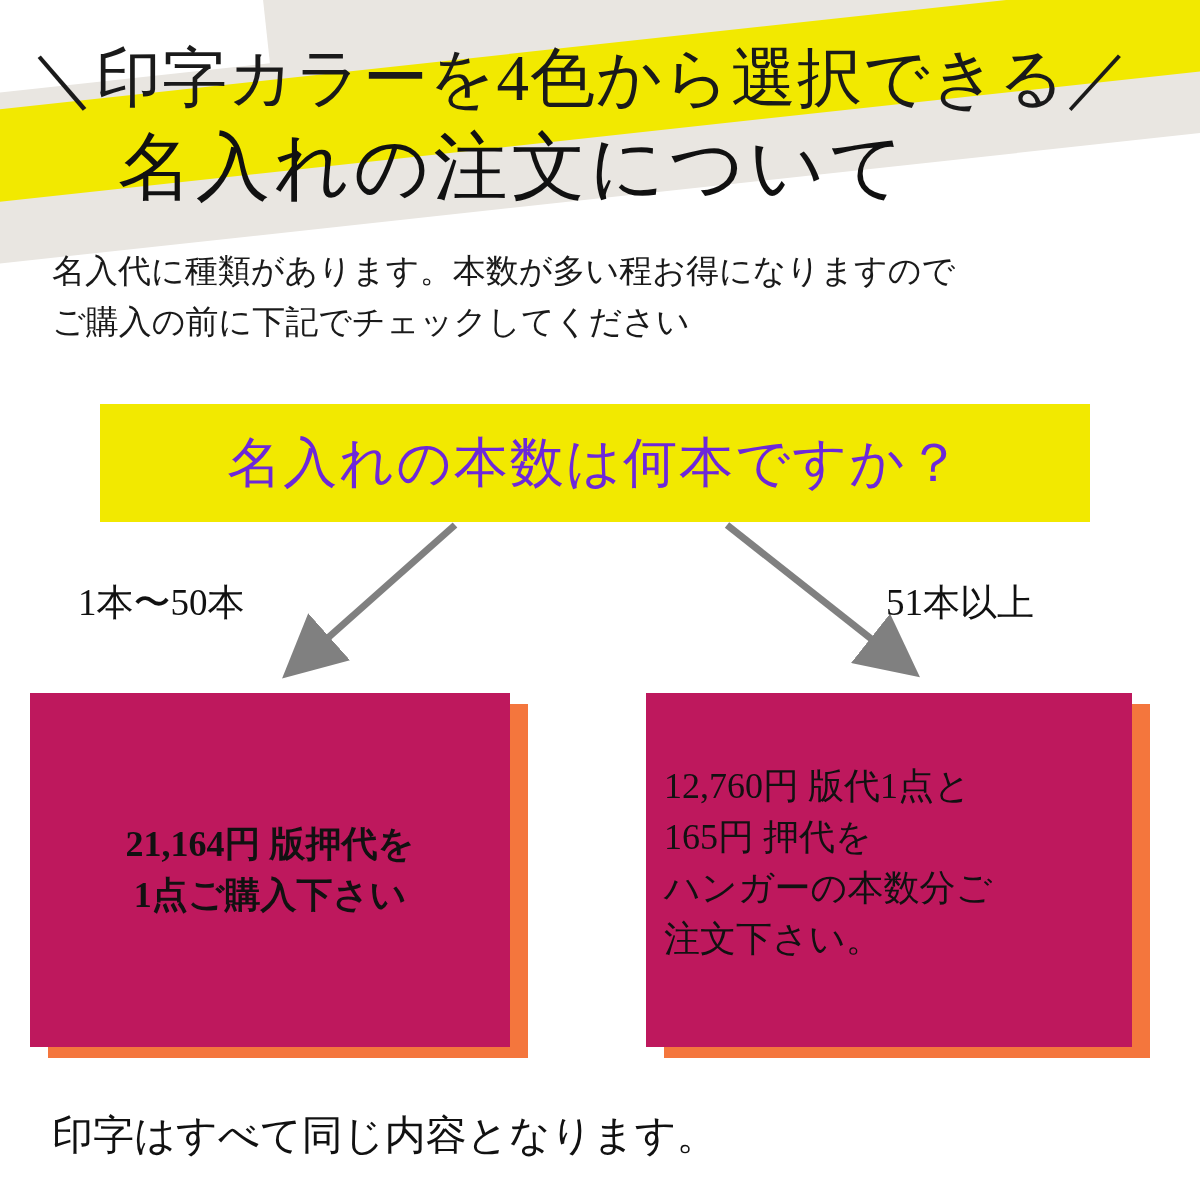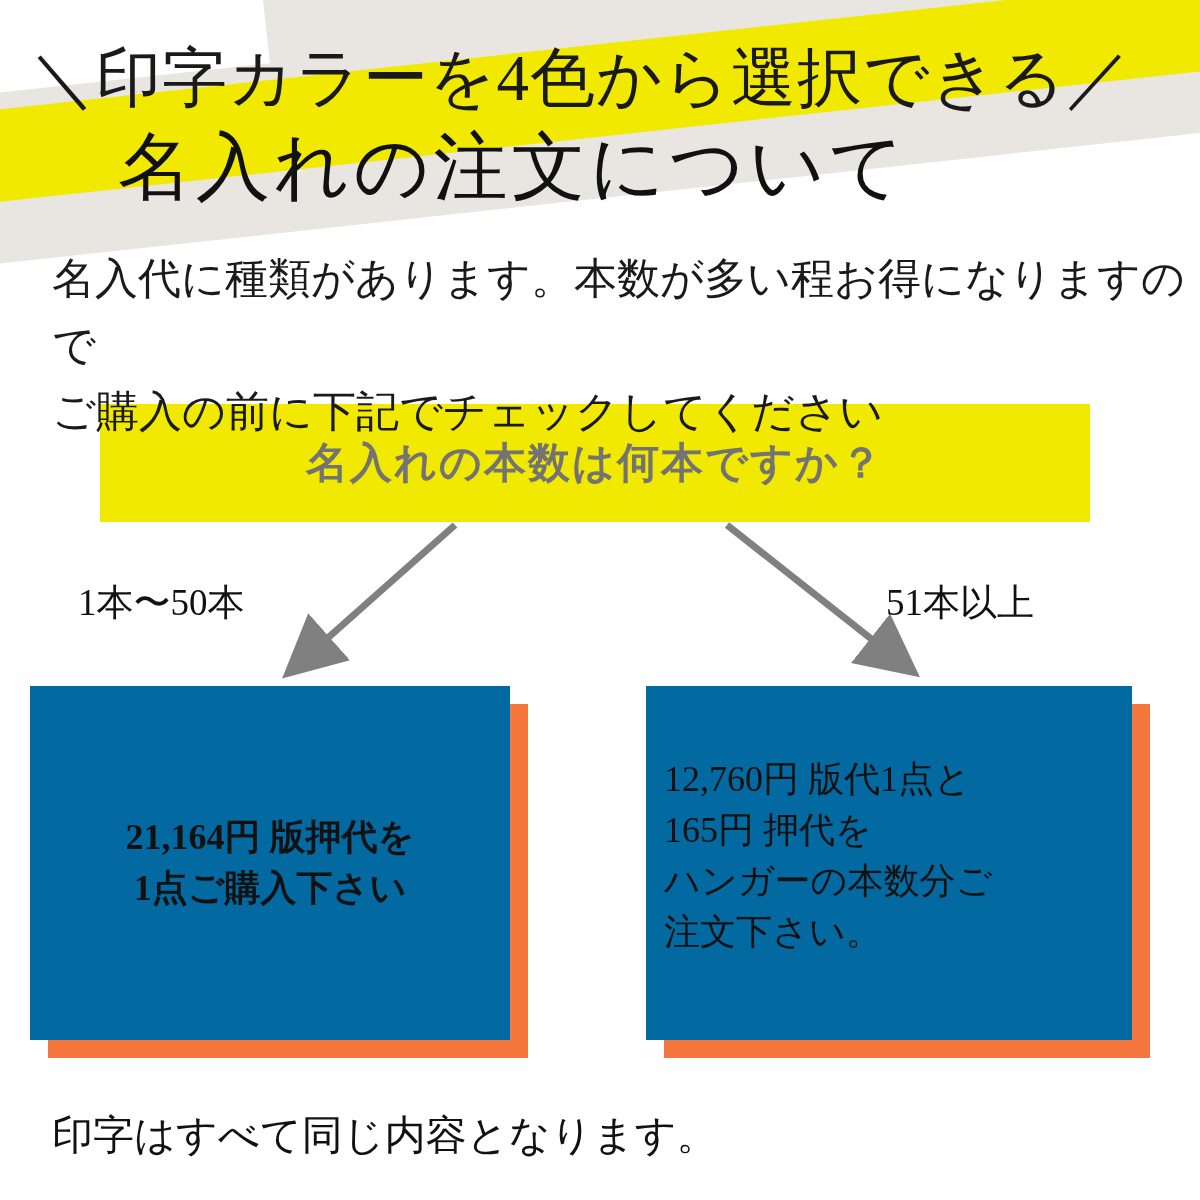--- a/index.html
+++ b/index.html
@@ -70,41 +70,40 @@
     font-size: 74px;
     font-weight: normal;
     letter-spacing: 4px;
     color: #111111;
     white-space: nowrap;
   }
   .header-sub {
     position: absolute;
     left: 52px; top: 246px;
     z-index: 5;
-    font-size: 43px;
+    font-size: 33px;
     line-height: 1.55;
     color: #1a1a1a;
   }
 
   
   .question-box {
     position: absolute;
     left: 100px; top: 404px;
     width: 990px; height: 118px;
     background: #f2e900;
     display: flex;
     align-items: center;
     justify-content: center;
     z-index: 4;
   }
   .question-box .q-text {
-    font-size: 42px;
+    font-size: 54px;
     letter-spacing: 2px;
-    color: #737373;
-    font-weight: bold;
+    color: #6d28d9;
   }
 
   
   .arrow-svg {
     position: absolute;
     left: 0; top: 500px;
     width: 1200px; height: 200px;
     z-index: 3;
   }
 
@@ -122,23 +121,24 @@
   .card-wrap { position: absolute; z-index: 4; }
   .card-shadow {
     position: absolute;
     left: 18px; top: 18px;
     width: 100%; height: 100%;
     background: #f4763d;
   }
   .card-face {
     position: relative;
     width: 100%; height: 100%;
-    background: #0369a1;
+    background: #be185d;
     display: flex;
     align-items: center;
+    margin-top: 7px;
   }
   .card-text {
     font-size: 36px;
     line-height: 1.42;
     color: #111111;
     padding: 0 22px;
     width: 100%;
     white-space: pre-line;
   }
   .card-left { left: 30px; top: 686px; width: 480px; height: 354px; }

